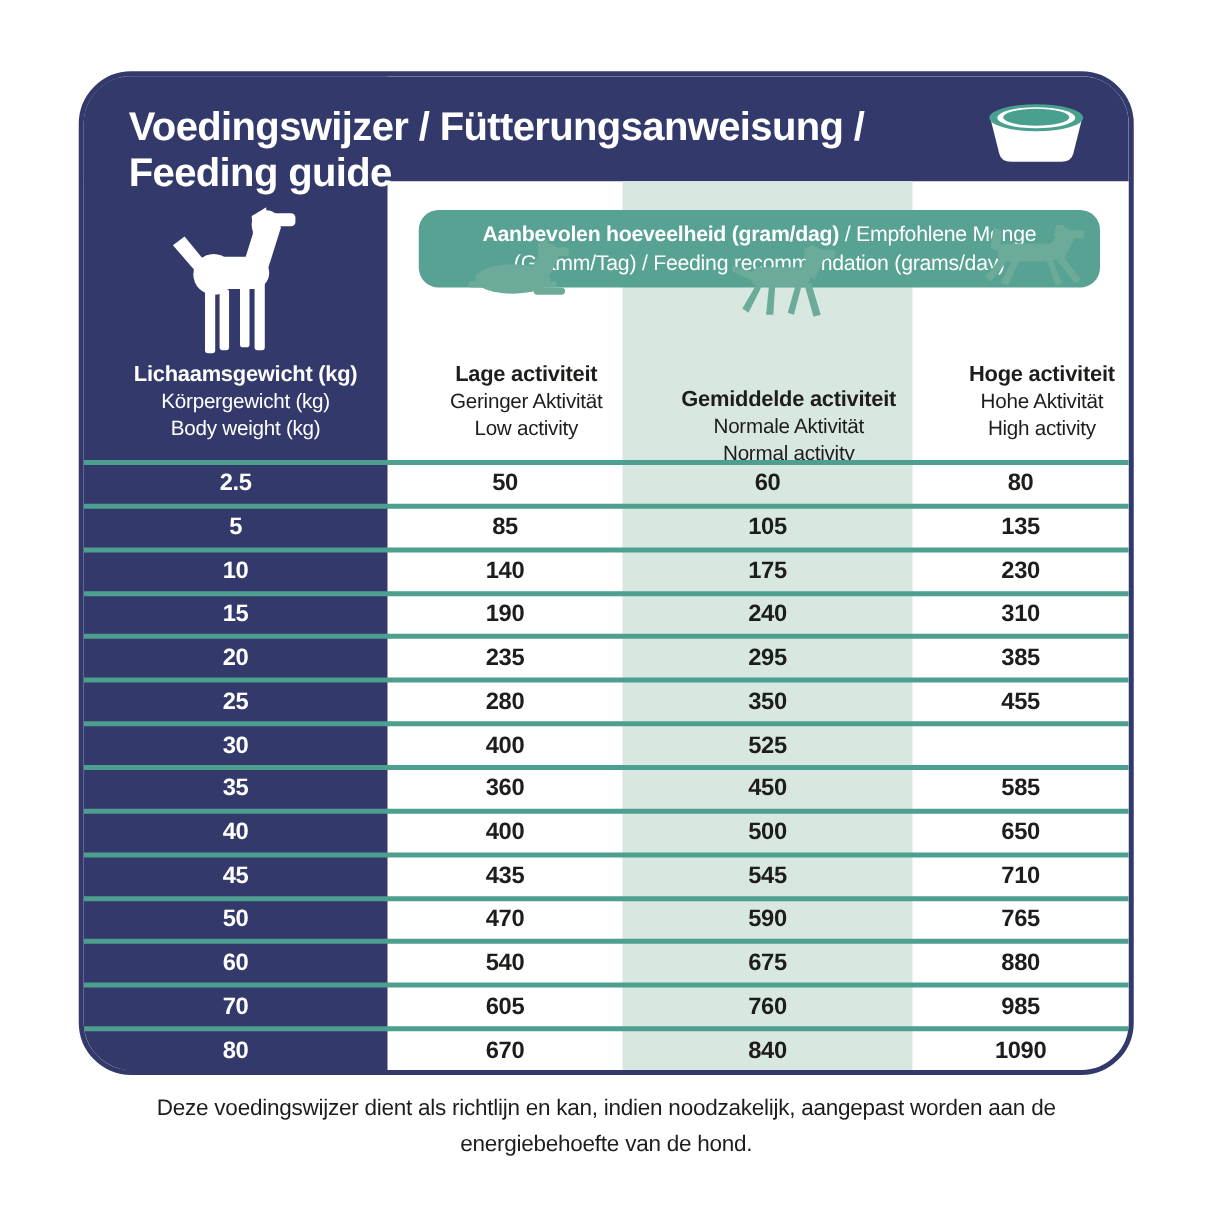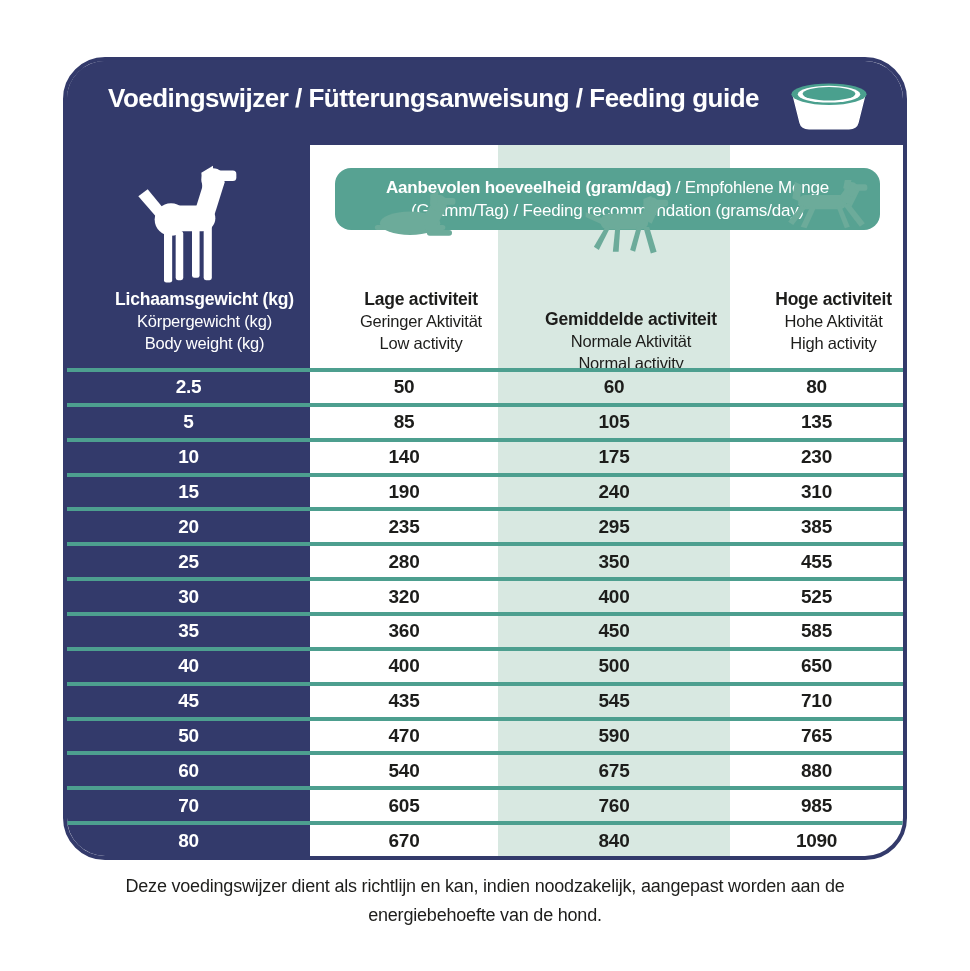--- a/index.html
+++ b/index.html
@@ -11,35 +11,35 @@
   .card{position:absolute;left:63px;top:57px;width:844px;height:803px;
         box-sizing:border-box;border:4px solid #333a6b;border-radius:42px;
         background:#ffffff;overflow:hidden;}
 
   
   .navy-band{position:absolute;left:0;top:0;width:100%;height:84px;background:#333a6b;}
   .navy-col{position:absolute;left:0;top:0;width:243px;height:100%;background:#333a6b;}
   .mid-stripe{position:absolute;left:431px;top:84px;width:232px;bottom:0;background:#d8e8e1;}
 
   
-  .title{position:absolute;left:22px;top:22px;width:670px;
-         font-size:26px;font-weight:bold;letter-spacing:-0.5px;color:#ffffff;text-align:right;}
+  .title{position:absolute;left:36px;top:22px;width:670px;
+         font-size:32px;font-weight:bold;letter-spacing:-0.5px;color:#ffffff;}
   .bowl{position:absolute;right:26px;top:13px;width:96px;height:58px;}
 
   
   .banner{position:absolute;left:268px;top:107px;width:545px;height:62px;
           background:#57a292;border-radius:16px;display:flex;flex-direction:column;
           align-items:center;justify-content:center;color:#ffffff;
           font-size:17px;line-height:23px;text-align:center;letter-spacing:-0.2px;}
   .banner b{font-weight:bold;}
 
   
   .weight-head{position:absolute;left:0;top:84px;width:243px;height:223px;}
   .weight-dog{position:absolute;left:69px;top:12px;width:105px;height:132px;}
-  .head-lines{position:absolute;left:16px;bottom:14px;width:100%;text-align:center;
+  .head-lines{position:absolute;left:8px;bottom:14px;width:100%;text-align:center;
               color:#ffffff;font-size:16.5px;line-height:22px;letter-spacing:-0.2px;}
   .head-lines .b{font-weight:bold;font-size:17.5px;}
 
   .col-head{position:absolute;top:84px;height:223px;text-align:center;padding-left:34px;}
   .col-head .dog{position:absolute;bottom:128px;left:50%;transform:translateX(-50%);}
   .col-head .lines{position:absolute;left:0;bottom:14px;width:100%;
                    font-size:16.5px;line-height:22px;letter-spacing:-0.2px;color:#1d1d1b;}
   .col-head .lines .b{font-weight:bold;font-size:17.5px;}
   .col-low{left:243px;width:188px;}
   .col-mid{left:431px;width:232px;margin-top:20px;}
@@ -203,21 +203,20 @@
 
   <div class="row">
     <div class="w">25</div>
     <div>280</div>
     <div>350</div>
     <div>455</div>
   </div>
 
   <div class="row">
     <div class="w">30</div>
-    <div>320</div>
     <div>400</div>
     <div>525</div>
   </div>
 
   <div class="row">
     <div class="w">35</div>
     <div>360</div>
     <div>450</div>
     <div>585</div>
   </div>

